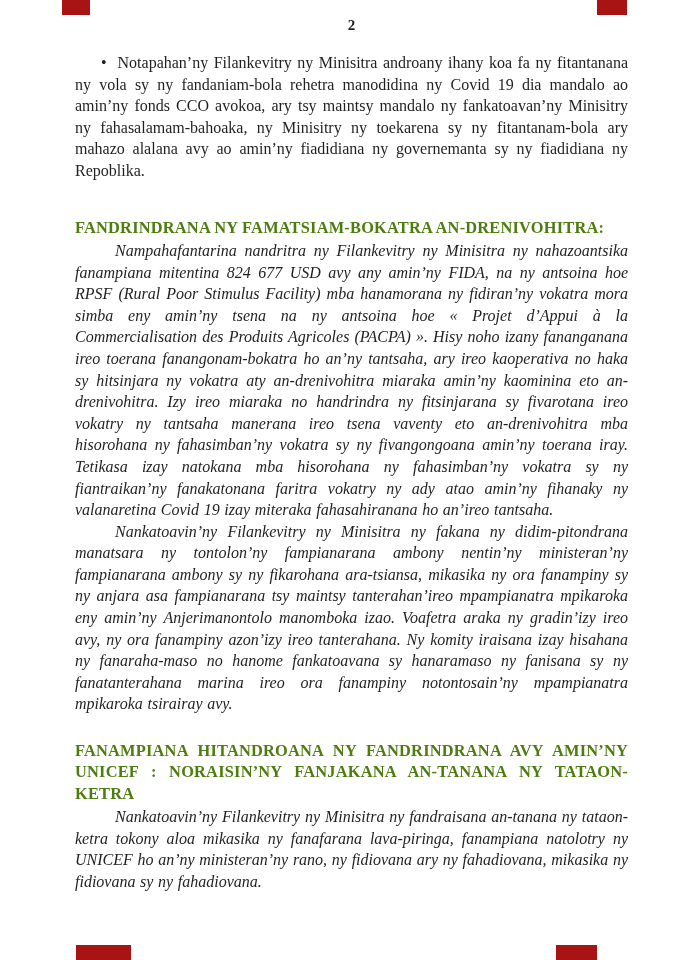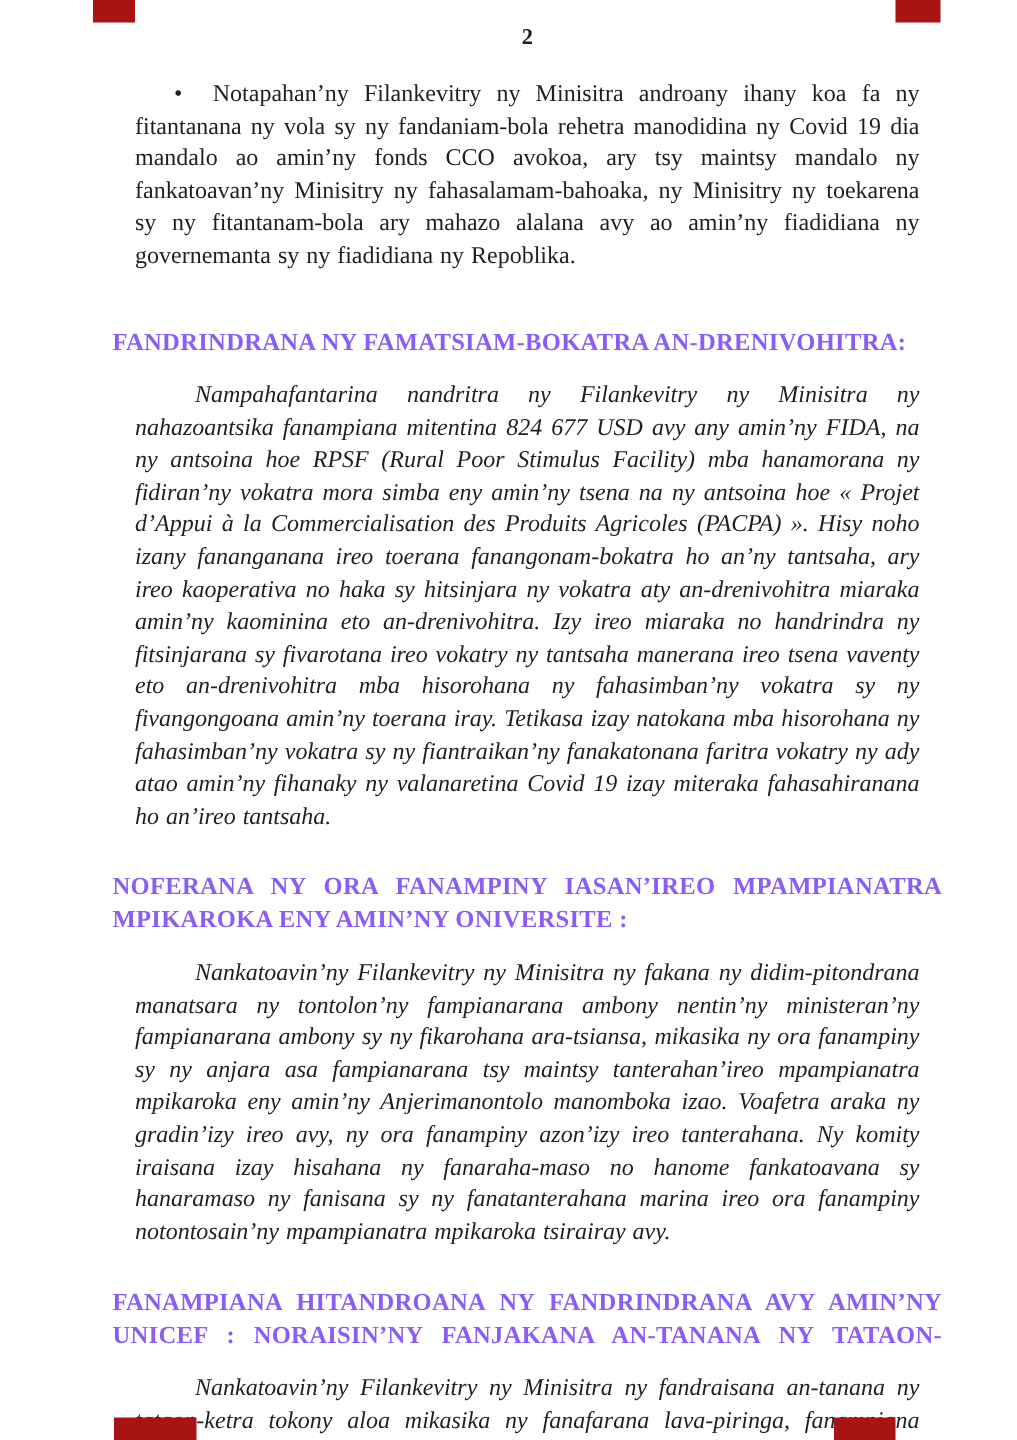--- a/index.html
+++ b/index.html
@@ -21,41 +21,41 @@
     margin: 0;
     padding: 15px 50px 0 75px;
   }
   .page-number {
     text-align: center;
     font-weight: bold;
     font-size: 15px;
     line-height: 20px;
   }
   .body-text {
-    margin: 15px;
+    margin: 0;
     font-size: 16px;
     line-height: 21.6px;
     text-align: justify;
     word-spacing: 0.04em;
   }
   .intro {
     margin-top: 17px;
     text-indent: 26px;
   }
   .indent {
     text-indent: 40px;
     font-style: italic;
   }
   .section-heading {
     margin: 0;
     font-weight: bold;
     font-size: 16.4px;
     line-height: 21.4px;
     letter-spacing: 0.2px;
-    color: #8b5cf6;
+    color: #4d7c0f;
   }
   .mt-lg { margin-top: 35px; }
   .mt-md { margin-top: 25px; }
   .mb-xs { margin-bottom: 2px; }
   .hline.j {
     text-align: justify;
     text-align-last: justify;
   }
   .artifact {
     position: absolute;
@@ -73,29 +73,26 @@
 
   <div class="page-number">2</div>
 
   <p class="body-text intro"><span>•&nbsp;&nbsp;</span><span>Notapahan’ny Filankevitry ny Minisitra androany ihany koa fa ny fitantanana ny vola sy ny fandaniam-bola rehetra manodidina ny Covid 19 dia mandalo ao amin’ny fonds CCO avokoa, ary tsy maintsy mandalo ny fankatoavan’ny Minisitry ny fahasalamam-bahoaka, ny Minisitry ny toekarena sy ny fitantanam-bola ary mahazo alalana avy ao amin’ny fiadidiana ny governemanta sy ny fiadidiana ny Repoblika.</span></p>
 
   <div class="section-heading mt-lg mb-xs">
     <div class="hline">FANDRINDRANA NY FAMATSIAM-BOKATRA AN-DRENIVOHITRA:</div>
   </div>
   <p class="body-text indent">Nampahafantarina nandritra ny Filankevitry ny Minisitra ny nahazoantsika fanampiana mitentina 824 677 USD avy any amin’ny FIDA, na ny antsoina hoe RPSF (Rural Poor Stimulus Facility) mba hanamorana ny fidiran’ny vokatra mora simba eny amin’ny tsena na ny antsoina hoe « Projet d’Appui à la Commercialisation des Produits Agricoles (PACPA) ». Hisy noho izany fananganana ireo toerana fanangonam-bokatra ho an’ny tantsaha, ary ireo kaoperativa no haka sy hitsinjara ny vokatra aty an-drenivohitra miaraka amin’ny kaominina eto an-drenivohitra. Izy ireo miaraka no handrindra ny fitsinjarana sy fivarotana ireo vokatry ny tantsaha manerana ireo tsena vaventy eto an-drenivohitra mba hisorohana ny fahasimban’ny vokatra sy ny fivangongoana amin’ny toerana iray. Tetikasa izay natokana mba hisorohana ny fahasimban’ny vokatra sy ny fiantraikan’ny fanakatonana faritra vokatry ny ady atao amin’ny fihanaky ny valanaretina Covid 19 izay miteraka fahasahiranana ho an’ireo tantsaha.</p>
 
-  <div class="section-heading mt-md mb-xs">
-    <div class="hline j">NOFERANA NY ORA FANAMPINY IASAN’IREO MPAMPIANATRA</div>
-    <div class="hline">MPIKAROKA ENY AMIN’NY ONIVERSITE :</div>
-  </div>
   <p class="body-text indent">Nankatoavin’ny Filankevitry ny Minisitra ny fakana ny didim-pitondrana manatsara ny tontolon’ny fampianarana ambony nentin’ny ministeran’ny fampianarana ambony sy ny fikarohana ara-tsiansa, mikasika ny ora fanampiny sy ny anjara asa fampianarana tsy maintsy tanterahan’ireo mpampianatra mpikaroka eny amin’ny Anjerimanontolo manomboka izao. Voafetra araka ny gradin’izy ireo avy, ny ora fanampiny azon’izy ireo tanterahana. Ny komity iraisana izay hisahana ny fanaraha-maso no hanome fankatoavana sy hanaramaso ny fanisana sy ny fanatanterahana marina ireo ora fanampiny notontosain’ny mpampianatra mpikaroka tsirairay avy.</p>
 
   <div class="section-heading mt-md mb-xs">
     <div class="hline j">FANAMPIANA HITANDROANA NY FANDRINDRANA AVY AMIN’NY</div>
     <div class="hline j">UNICEF : NORAISIN’NY FANJAKANA AN-TANANA NY TATAON-</div>
+    <div class="hline">KETRA</div>
   </div>
   <p class="body-text indent">Nankatoavin’ny Filankevitry ny Minisitra ny fandraisana an-tanana ny tataon-ketra tokony aloa mikasika ny fanafarana lava-piringa, fanampiana natolotry ny UNICEF ho an’ny ministeran’ny rano, ny fidiovana ary ny fahadiovana, mikasika ny fidiovana sy ny fahadiovana.</p>
 
 </div>
 
 <div class="artifact a-tl"></div>
 <div class="artifact a-tr"></div>
 <div class="artifact a-bl"></div>
 <div class="artifact a-br"></div>
 

